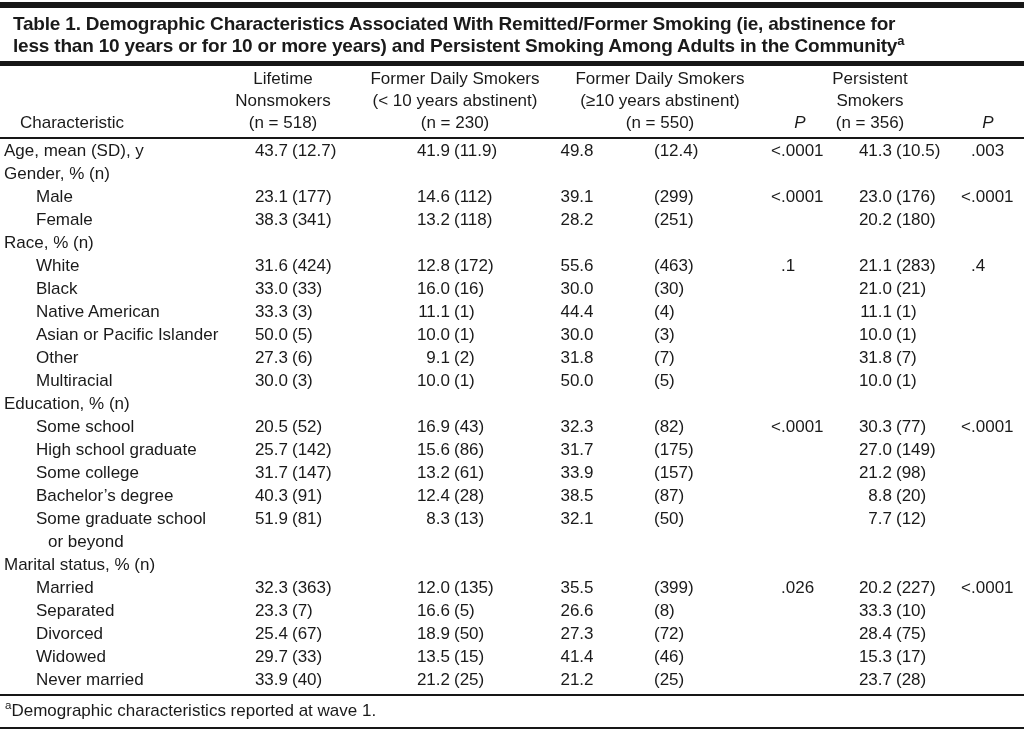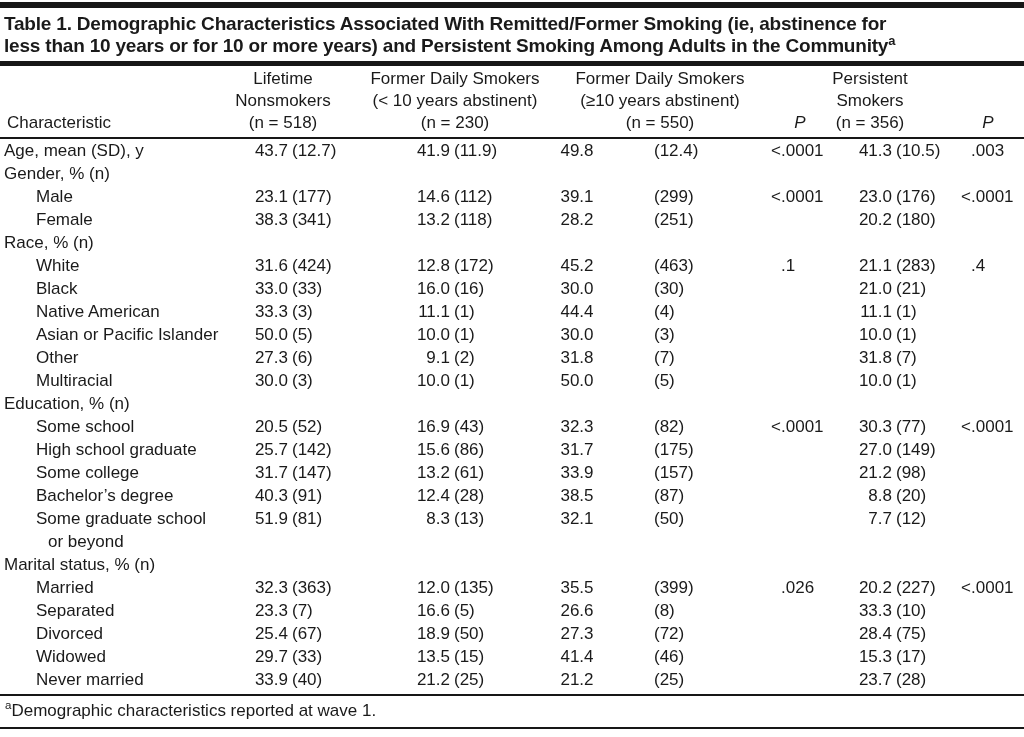--- a/index.html
+++ b/index.html
@@ -7,27 +7,27 @@
     width:1024px;height:737px;background:#fff;overflow:hidden;
     font-family:"Liberation Sans",sans-serif;color:#1a1a1a;
     box-sizing:border-box;padding:2px 4px 0;position:relative;
   }
   .rule{background:#171717;margin:0 -4px;}
   .rule-top{height:6px;}
   .rule-title{height:5px;}
   .rule-thin{height:2px;}
   .rule-foot-top{height:2px;margin-top:3px;}
   
-  .title{padding:5px 0 4px;font-weight:bold;font-size:19px;line-height:22px;letter-spacing:-0.2px;white-space:nowrap;}
+  .title{padding:5px 0 4px;font-weight:bold;font-size:19px;line-height:22px;letter-spacing:-0.2px;white-space:nowrap;margin-left:9px;}
   sup{font-size:68%;line-height:0;vertical-align:super;}
   
   .thead{position:relative;height:71px;font-size:17px;line-height:22px;}
   .h{position:absolute;bottom:3px;white-space:nowrap;}
   .hc{text-align:center;transform:translateX(-50%);}
-  .h-char{left:3px;}
+  .h-char{left:16px;}
   .h-c2{left:279px;}
   .h-c3{left:451px;}
   .h-c4{left:656px;}
   .h-p{font-style:italic;transform:translateX(-50%);}
   .h-p1{left:796px;}
   .h-c6{left:866px;}
   .h-p2{left:984px;}
   
   .tbody{font-size:17px;}
   .row{display:flex;height:23px;line-height:23px;white-space:nowrap;}
@@ -185,21 +185,21 @@
         <div class="lbl i1">White</div>
         <div class="cell c2">
           <div class="num">31.6</div>
           <div class="paren">(424)</div>
         </div>
         <div class="cell c3">
           <div class="num">12.8</div>
           <div class="paren">(172)</div>
         </div>
         <div class="cell c4">
-          <div class="num">45.2</div>
+          <div class="num">55.6</div>
           <div class="paren">(463)</div>
         </div>
         <div class="cell p5">
           <div class="pfx"></div>
           <div class="val">.1</div>
         </div>
         <div class="cell c6">
           <div class="num">21.1</div>
           <div class="paren">(283)</div>
         </div>

